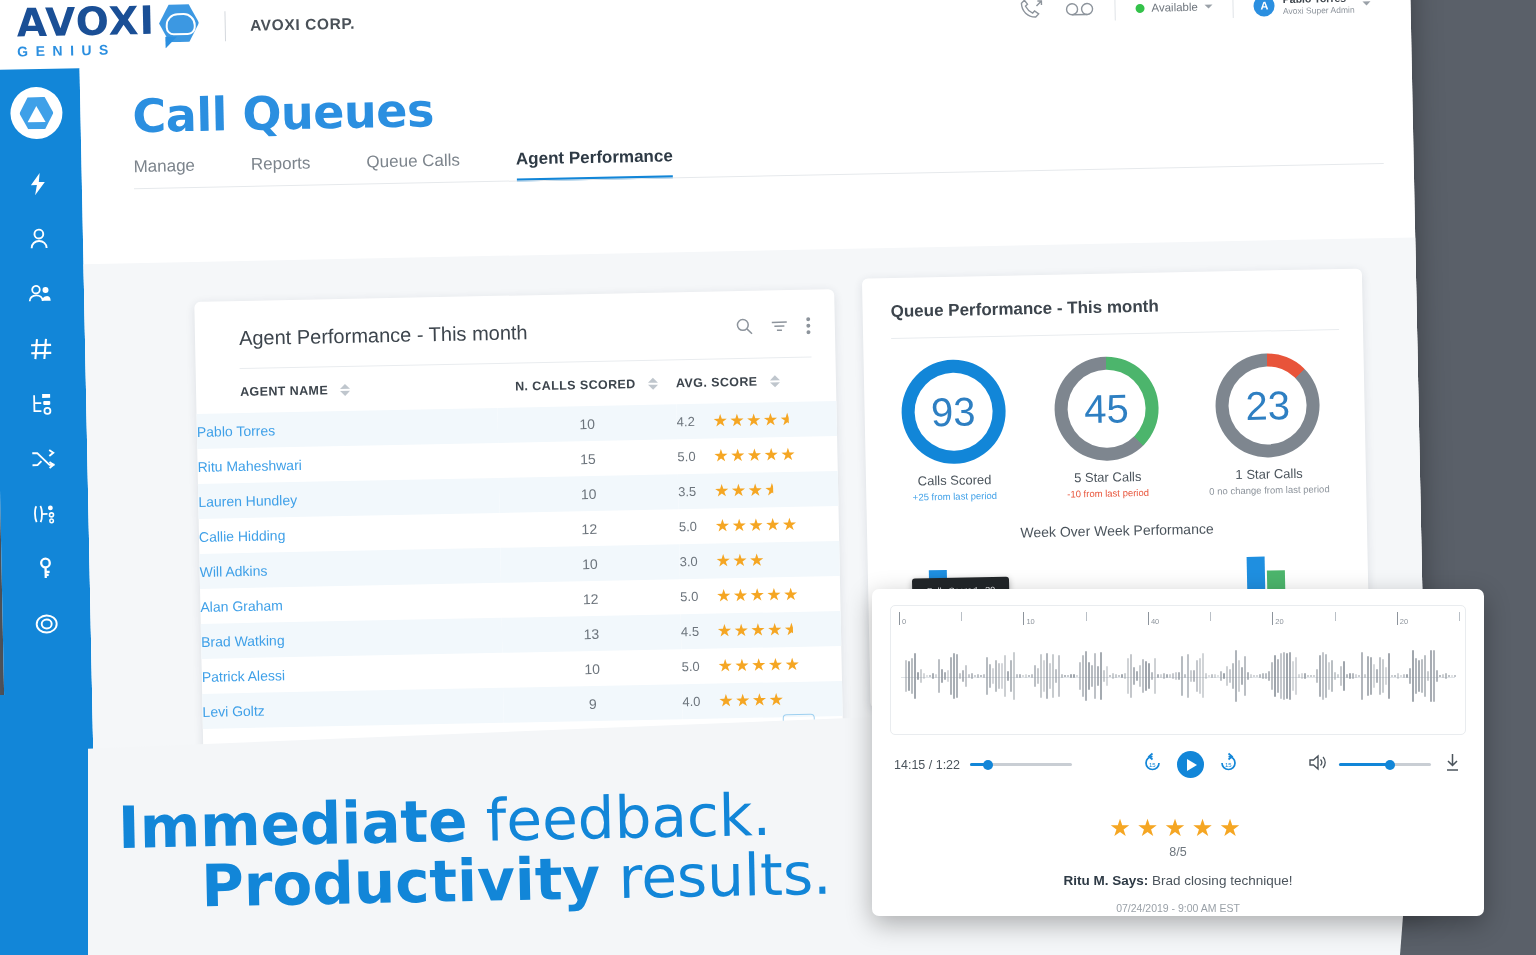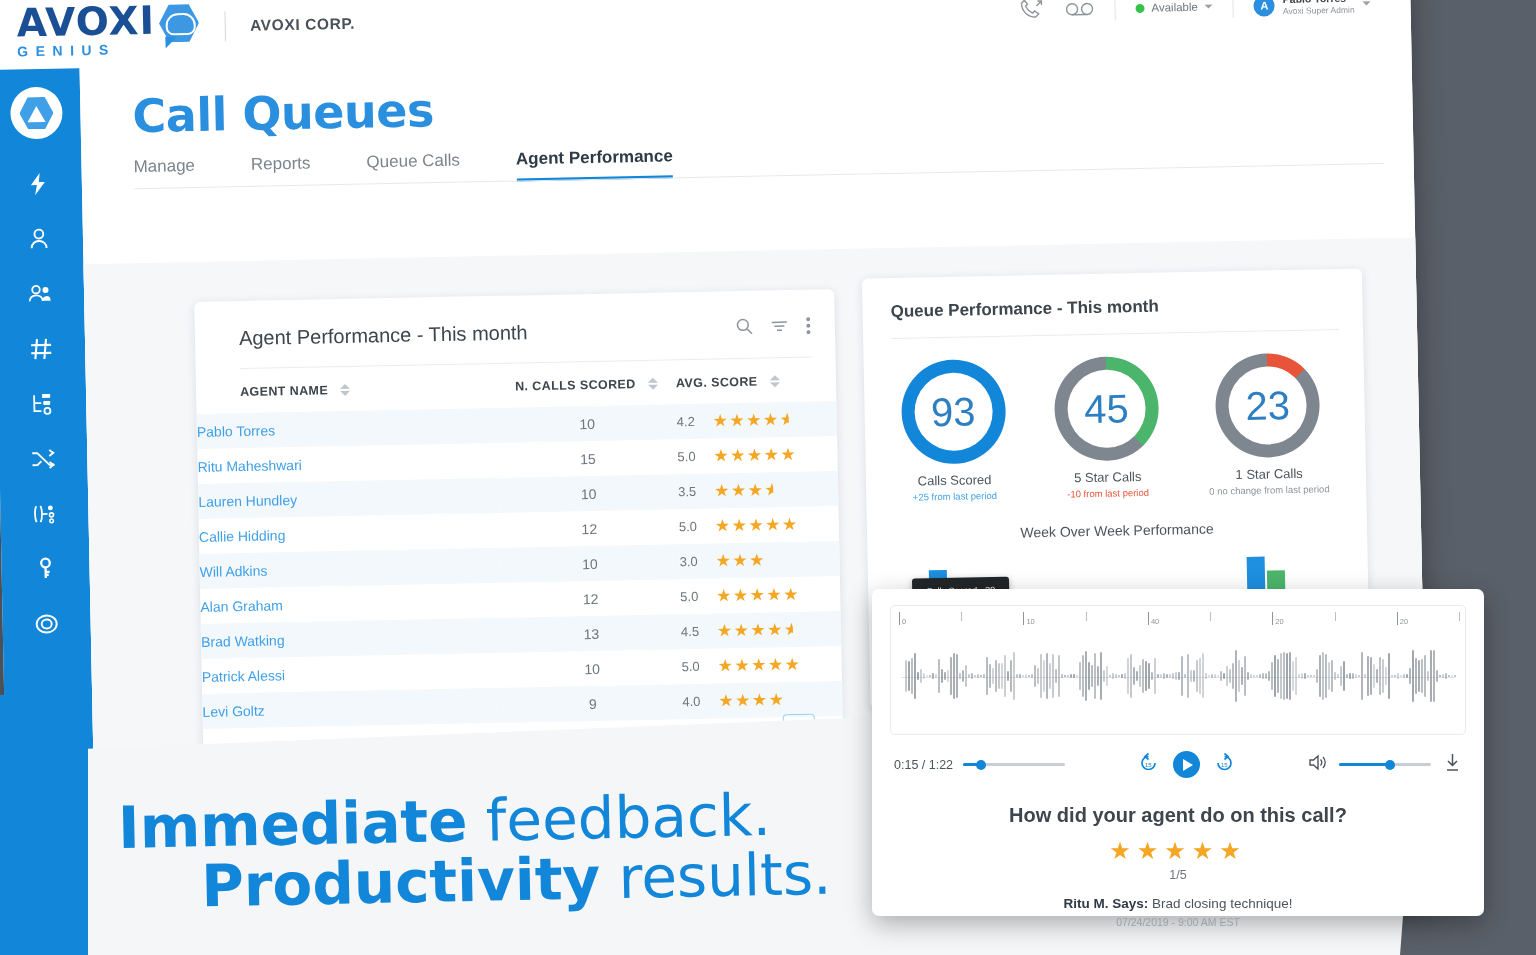--- a/index.html
+++ b/index.html
@@ -220,21 +220,21 @@
     border-left:10px solid #fff;margin-left:3px;
   }
   .vol-row{display:flex;align-items:center;gap:12px;color:#4b545c;}
 
   .fb{padding:26px 0 0;text-align:center;}
   .fb-q{font-size:20px;color:#3d454d;font-weight:bold;}
   .fb-stars{color:#f5a623;font-size:24px;letter-spacing:6px;margin-top:10px;}
   .fb-ratio{font-size:12.5px;color:#6d757d;margin-top:3px;}
   .fb-says{font-size:13.5px;color:#4b545c;margin-top:14px;}
   .fb-says b{color:#2e3a45;text-align:right;}
-  .fb-date{font-size:10.5px;color:#9aa1a8;margin-top:5px;}
+  .fb-date{font-size:10.5px;color:#9aa1a8;margin-top:14px;}
 
   
   .headline-band{
     position:absolute;left:0;bottom:0;width:1536px;height:260px;z-index:25;
     pointer-events:none;
   }
   .band-bg{
     position:absolute;left:0;bottom:0;width:1536px;height:260px;
     background:#f4f6f8;
     clip-path:polygon(0 22%,1420px 0,1400px 260px,0 260px);
@@ -835,21 +835,21 @@
           <div class="spike" style="left: 548px; height: 2.35388px; top: 46.8231px; opacity: 0.85;"></div>
           <div class="spike" style="left: 551px; height: 4.17301px; top: 45.9135px; opacity: 0.45;"></div>
           <div class="spike" style="left: 554px; height: 5.74954px; top: 45.1252px; opacity: 0.61;"></div>
           <div class="spike" style="left: 557px; height: 1.87488px; top: 47.0626px; opacity: 0.73;"></div>
           <div class="spike" style="left: 560px; height: 1.20306px; top: 47.3985px; opacity: 0.37;"></div>
           <div class="spike" style="left: 563px; height: 2.79851px; top: 46.6007px; opacity: 0.69;"></div>
         </div>
     </div>
 
     <div class="ctrl-row">
-      <span class="time">0:15 / 1:22</span>
+      <span class="time">14:15 / 1:22</span>
       <div class="slider">
         <div class="fill" id="prog-fill" style="width: 18%;"></div>
           <div class="knob" id="prog-knob" style="left: calc(18% - 5px);"></div>
       </div>
       <div class="transport">
         <span>
           <svg width="21" height="21" viewBox="0 0 21 21">
             <path d="M10.5 4.5A6.5 6.5 0 1 0 17 11" fill="none" stroke="currentColor" stroke-width="1.7"></path>
             <path d="M10.5 1.5L7 4.5l3.5 3" fill="none" stroke="currentColor" stroke-width="1.7"></path>
             <text x="7" y="14.5" font-size="6" fill="currentColor" font-family="Liberation Sans">15</text>
@@ -880,23 +880,22 @@
         <span>
           <svg width="19" height="19" viewBox="0 0 19 19">
             <path d="M9.5 1v11M5 8l4.5 4.5L14 8" fill="none" stroke="currentColor" stroke-width="1.5"></path>
             <line x1="4" y1="17" x2="15" y2="17" stroke="currentColor" stroke-width="1.5"></line>
           </svg>
         </span>
       </div>
     </div>
 
     <div class="fb">
-      <div class="fb-q">How did your agent do on this call?</div>
       <div class="fb-stars">★★★★★</div>
-      <div class="fb-ratio">1/5</div>
+      <div class="fb-ratio">8/5</div>
       <div class="fb-says">
         <b>Ritu M. Says:</b>
         <span>Brad closing technique!</span>
       </div>
       <div class="fb-date">07/24/2019 - 9:00 AM EST</div>
     </div>
   </div>
 
 </div>
 

